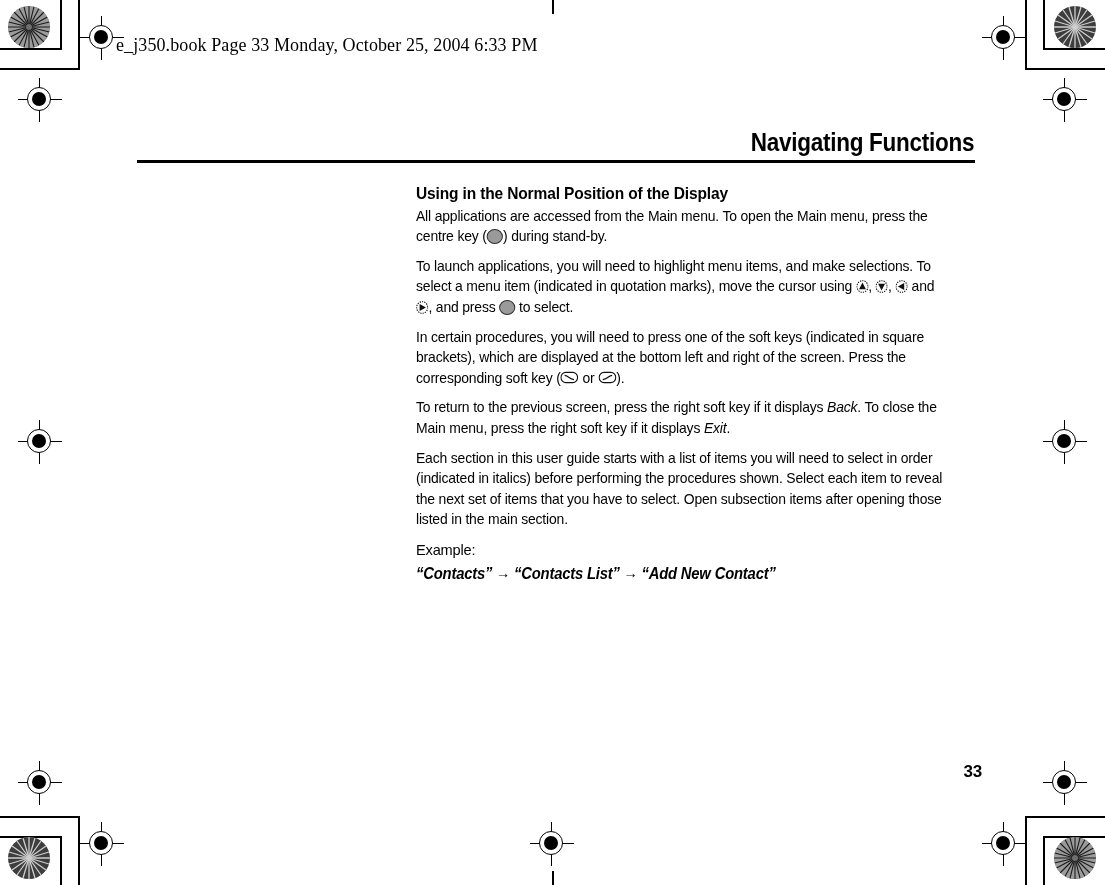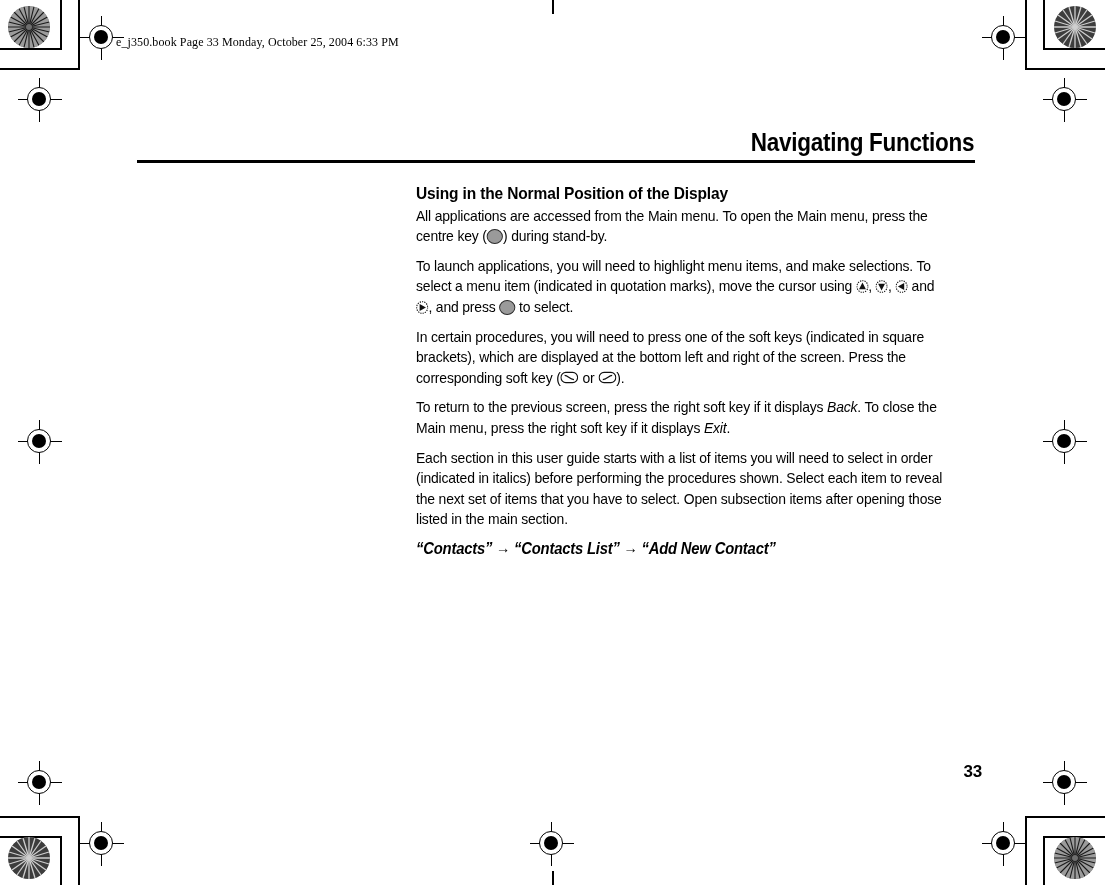--- a/index.html
+++ b/index.html
@@ -65,21 +65,21 @@
     background: #8a8a8a;
   }
   .star-target svg { display: block; }
 
   
   .page-header-slug {
     position: absolute;
     left: 116px;
     top: 35px;
     font-family: "Liberation Serif", serif;
-    font-size: 12px;
+    font-size: 18px;
     letter-spacing: 0.1px;
     color: #000;
     white-space: nowrap;
   }
 
   .chapter-title {
     position: absolute;
     right: 131px;
     top: 128px;
     font-size: 25px;
@@ -452,20 +452,21 @@
           <path d="M14.4 4.4 C10.6 4.4, 9.4 8.6, 4.6 8.6" fill="none" stroke="#111" stroke-width="1.2"></path>
         </svg></span><span>).</span>
   </p>
 
   <p class="body tight">
     <span>To return to the previous screen, press the right soft key if it displays </span><em class="ital">Back</em><span>. To close the Main menu, press the right soft key if it displays </span><em class="ital">Exit</em><span>.</span>
   </p>
 
   <p class="body">Each section in this user guide starts with a list of items you will need to select in order (indicated in italics) before performing the procedures shown. Select each item to reveal the next set of items that you have to select. Open subsection items after opening those listed in the main section.</p>
 
+  <div class="example-label">Example:</div>
 
   <div class="example-path">
     <span>“Contacts”</span><span class="arrow">→</span><span>“Contacts List”</span><span class="arrow">→</span><span>“Add New Contact”</span>
   </div>
 
 </div>
 
 <div class="page-number">33</div>
 
 </body></html>

